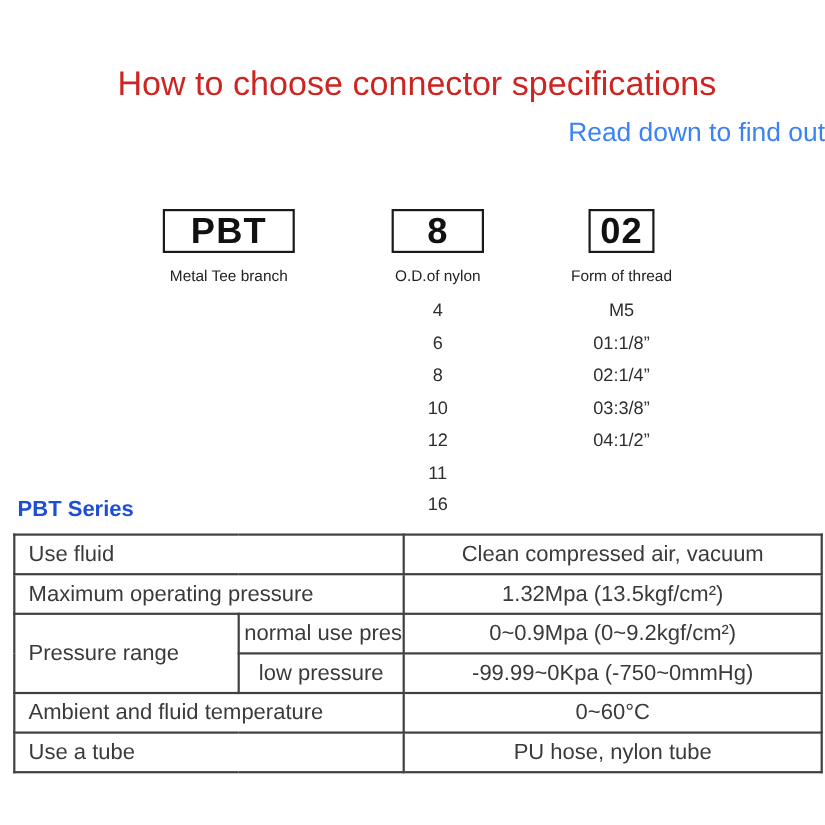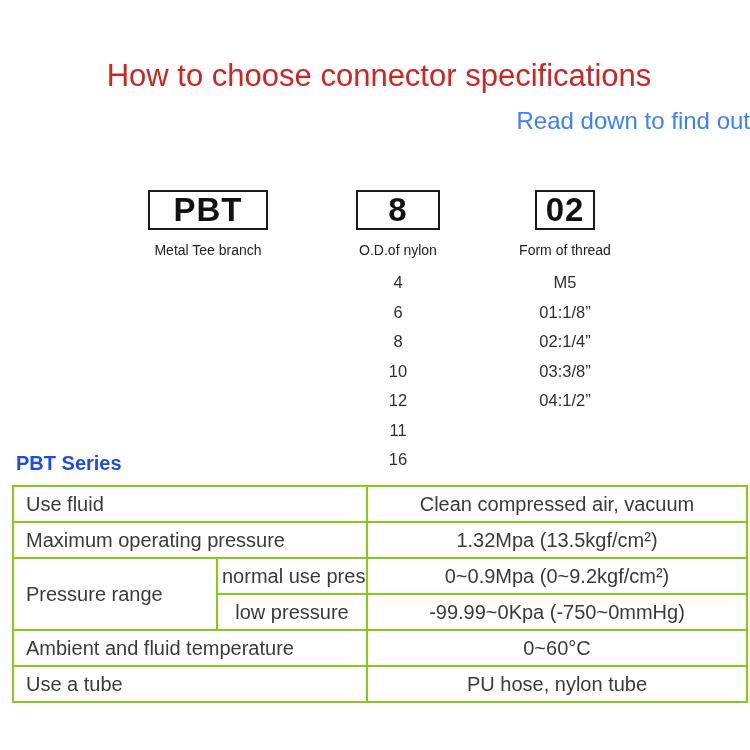--- a/index.html
+++ b/index.html
@@ -52,21 +52,21 @@
     font-size: 20px; font-weight: 700; color: #1d4ed8;
     letter-spacing: 0px;
   }
 
   
   table.spec {
     position: absolute; top: 481px; left: 8px;
     width: 734px; border-collapse: collapse; table-layout: fixed;
   }
   table.spec td {
-    border: 2px solid #84cc16;
+    border: 2px solid #404040;
     height: 36px;
     font-size: 20px; color: #3a3a3a;
     background: #ffffff;
     vertical-align: middle;
     overflow: hidden; white-space: nowrap;
   }
   td.lbl { padding-left: 12px; text-align: left; }
   td.val { text-align: center; }
   td.sub { text-align: center; font-size: 14px; color: #444; }
   td.tint { background: var(--beige, #f4ebdb); }

